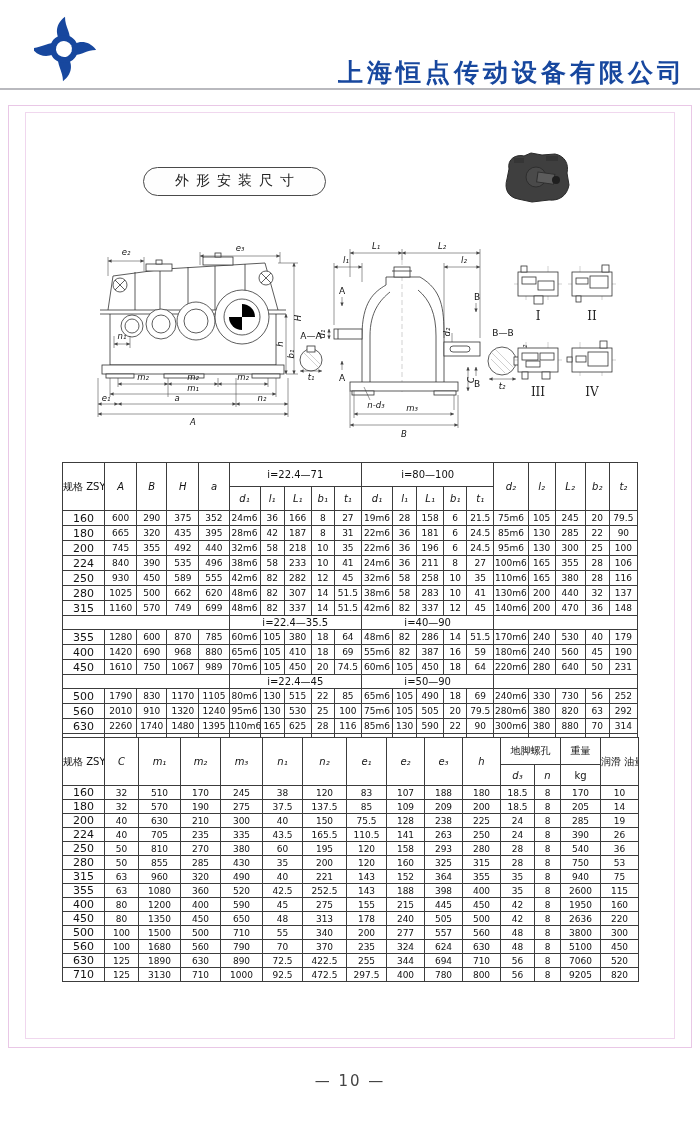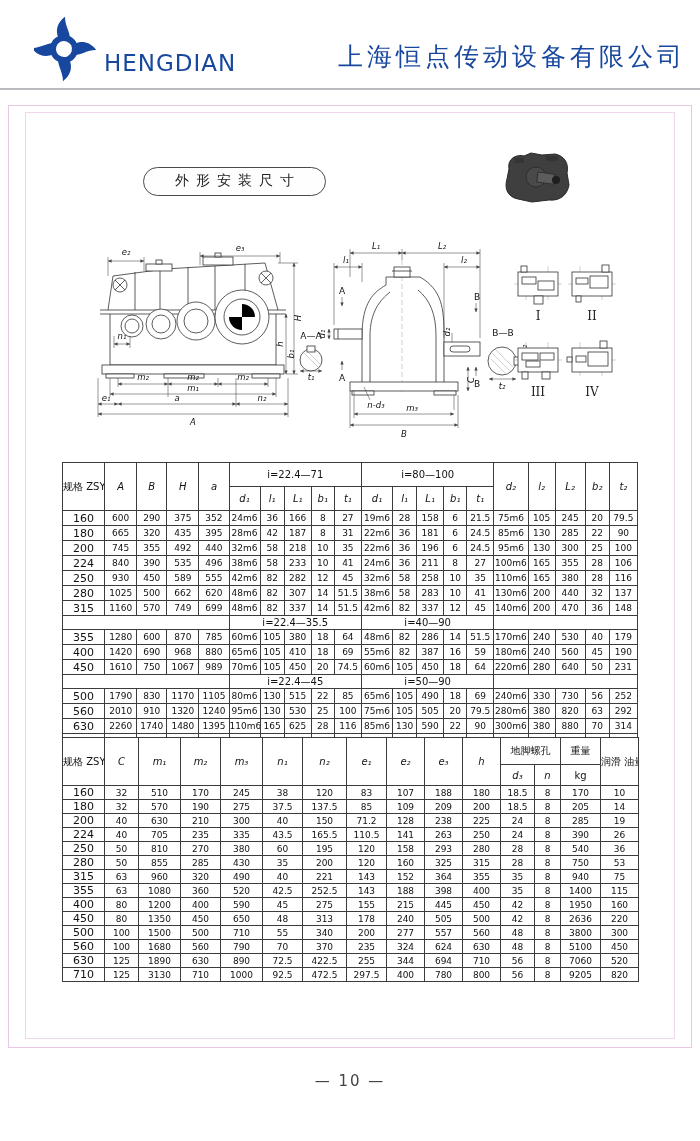--- a/index.html
+++ b/index.html
@@ -6,21 +6,21 @@
   body {
     position:relative; width:700px; height:1141px; background:#fff;
     font-family:"DejaVu Sans","Liberation Sans",sans-serif; color:#111;
     overflow:hidden;
   }
   
   .top-hairline { position:absolute; left:0; top:10px; width:700px; height:1px; background:#ececf0; }
   .header-band { position:absolute; left:0; top:0; width:700px; height:88px; background:#fff; }
   .logo-mark { position:absolute; left:34px; top:13px; }
   .logo-text { position:absolute; left:104px; top:50px; font-size:23px; letter-spacing:1px; color:#17479e; font-weight:500; }
-  .company-name { position:absolute; right:14px; top:40px; font-size:25px; font-weight:normal; color:#17479e; letter-spacing:4px; white-space:nowrap; }
+  .company-name { position:absolute; right:14px; top:56px; font-size:25px; font-weight:bold; color:#17479e; letter-spacing:4px; white-space:nowrap; }
   .header-divider { position:absolute; left:0; top:88px; width:700px; height:2px; background:#b9b9be; }
   
   .frame-outer { position:absolute; left:8px; top:105px; width:682px; height:941px; border:1px solid #e9c7e6; }
   .frame-inner { position:absolute; left:25px; top:112px; width:648px; height:925px; border:1px solid #f0d7ee; }
   
   .title-pill {
     position:absolute; left:143px; top:167px; border:1.3px solid #4a4a4a; border-radius:16px;
     padding:4px 24px 5px 31px; font-size:14px; letter-spacing:7px; color:#222; background:#fefefe;
   }
   .product-photo { position:absolute; left:502px; top:150px; }
@@ -61,21 +61,20 @@
       <g>
         <path d="M-2,-5 C-12,-8 -17,-20 -9,-31 C-6,-21 3,-17 3,-8 Z"></path>
         <path d="M-2,-5 C-12,-8 -17,-20 -9,-31 C-6,-21 3,-17 3,-8 Z" transform="rotate(90)"></path>
         <path d="M-2,-5 C-12,-8 -17,-20 -9,-31 C-6,-21 3,-17 3,-8 Z" transform="rotate(180)"></path>
         <path d="M-2,-5 C-12,-8 -17,-20 -9,-31 C-6,-21 3,-17 3,-8 Z" transform="rotate(270)"></path>
       </g>
       <circle cx="0" cy="0" r="14" fill="#17479e"></circle>
       <circle cx="0" cy="0" r="8" fill="#ffffff"></circle>
     </g>
   </svg>
-  <div class="logo-text">HENGDIAN</div>
   <div class="company-name">上海恒点传动设备有限公司</div>
 </div>
 <div class="header-divider"></div>
 
 <div class="frame-outer"></div>
 <div class="frame-inner"></div>
 
 <div class="title-pill">外形安装尺寸</div>
 
 <svg class="product-photo" width="72" height="56" viewBox="0 0 72 56">
@@ -762,21 +761,21 @@
         <td>14</td>
       </tr>
       <tr>
         <td class="spec">200</td>
         <td>40</td>
         <td>630</td>
         <td>210</td>
         <td>300</td>
         <td>40</td>
         <td>150</td>
-        <td>71.2</td>
+        <td>75.5</td>
         <td>128</td>
         <td>238</td>
         <td>225</td>
         <td>24</td>
         <td>8</td>
         <td>285</td>
         <td>19</td>
       </tr>
       <tr>
         <td class="spec">224</td>
@@ -853,21 +852,21 @@
         <td>360</td>
         <td>520</td>
         <td>42.5</td>
         <td>252.5</td>
         <td>143</td>
         <td>188</td>
         <td>398</td>
         <td>400</td>
         <td>35</td>
         <td>8</td>
-        <td>1400</td>
+        <td>2600</td>
         <td>115</td>
       </tr>
       <tr>
         <td class="spec">400</td>
         <td>80</td>
         <td>1200</td>
         <td>400</td>
         <td>590</td>
         <td>45</td>
         <td>275</td>

